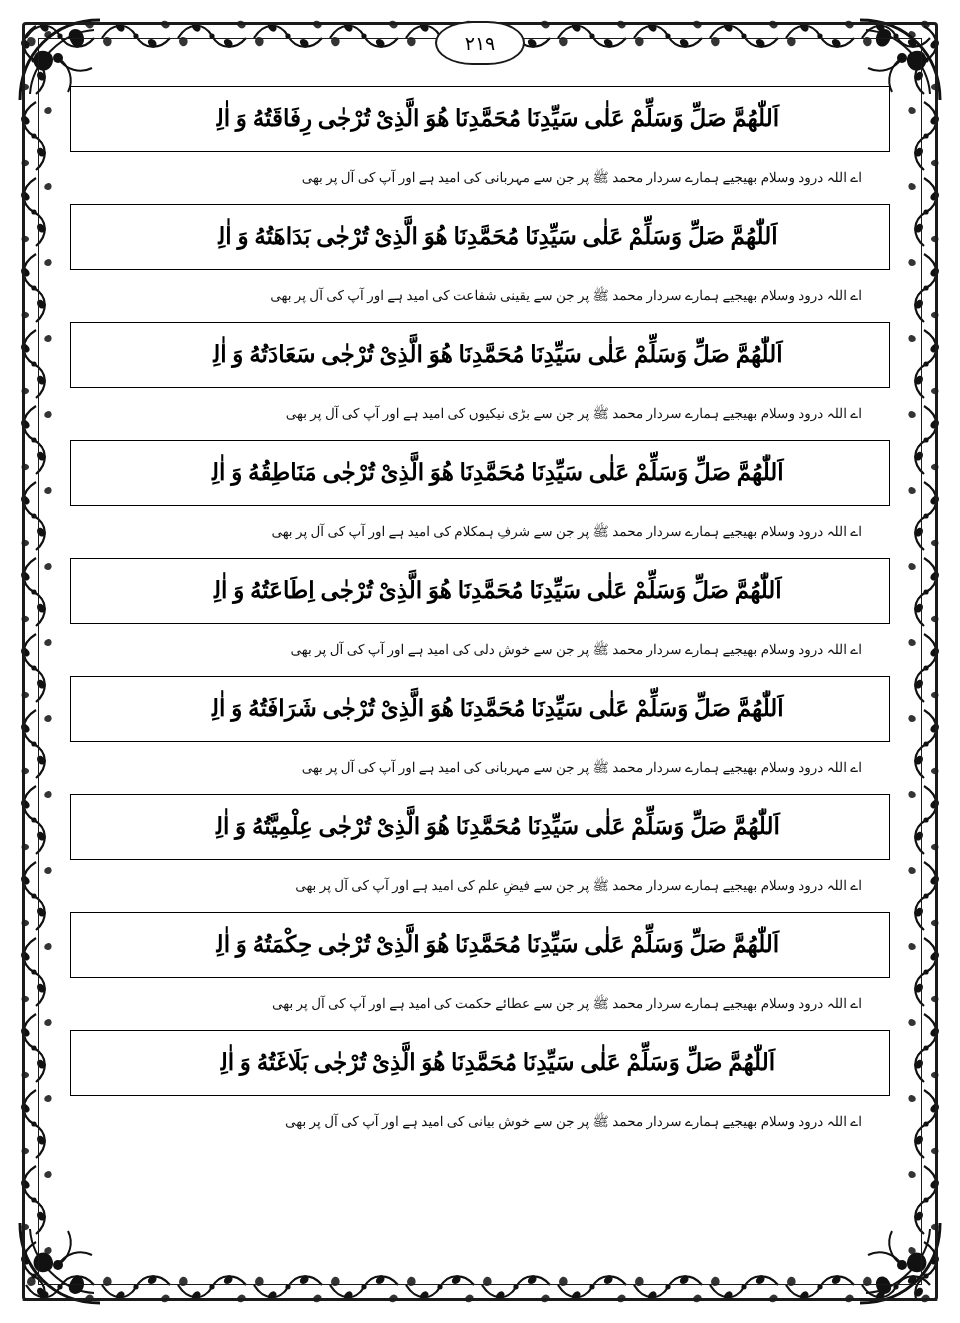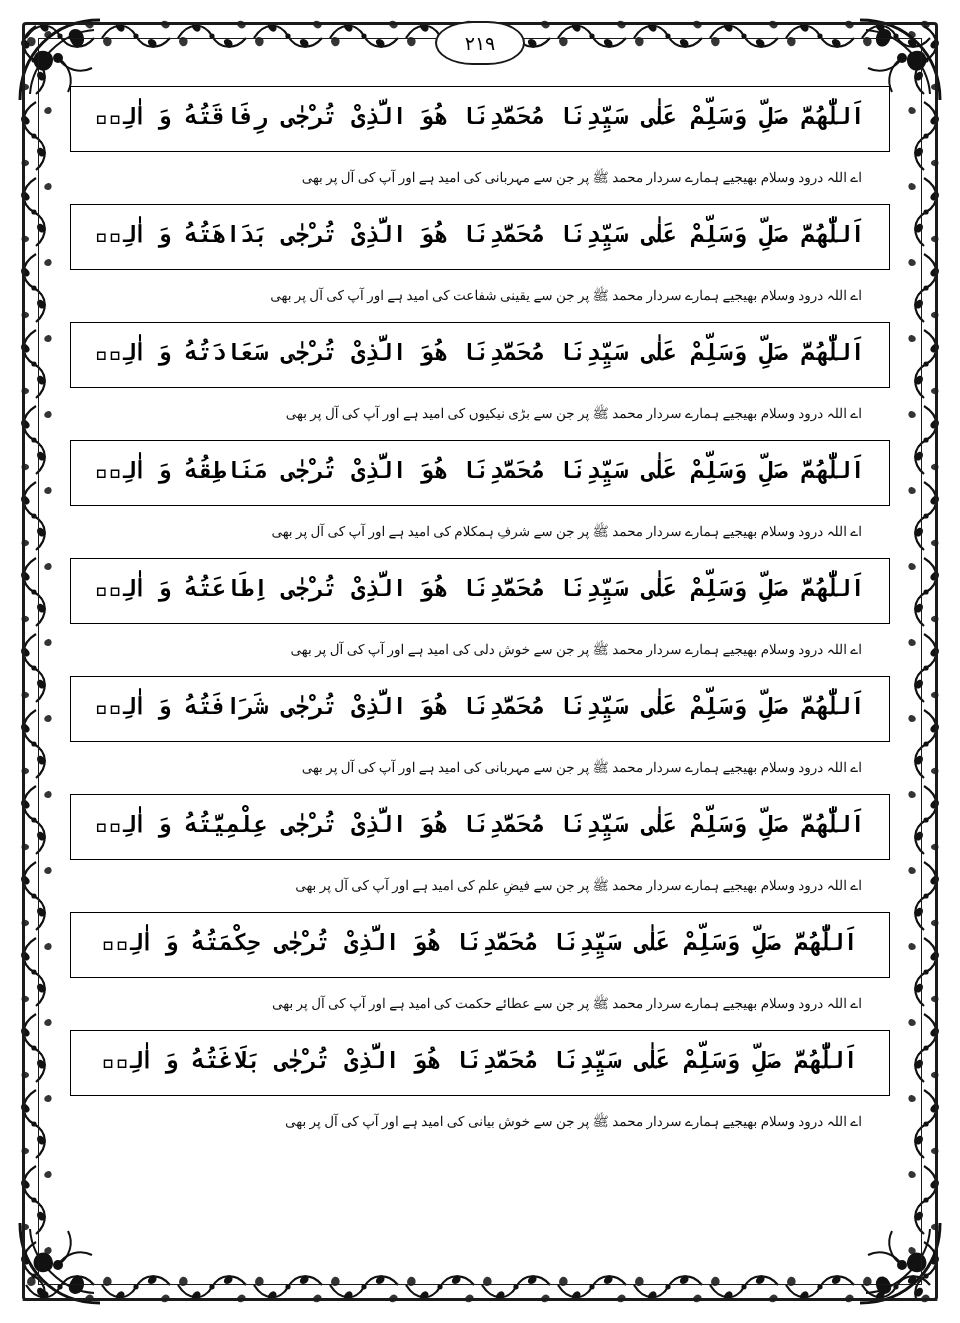--- a/index.html
+++ b/index.html
@@ -109,21 +109,21 @@
     display: flex;
     align-items: center;
     justify-content: center;
     padding: 0 14px;
     background: #fff;
   }
 
   .arabic-text {
     direction: rtl;
     unicode-bidi: bidi-override;
-    font-family: Liberation Mono, monospace;
+    font-family: Liberation Serif, serif;
     font-size: 23px;
     font-weight: 700;
     line-height: 1.45;
     white-space: nowrap;
     letter-spacing: 0.5px;
   }
 
   .urdu-line {
     height: 52px;
     display: flex;

